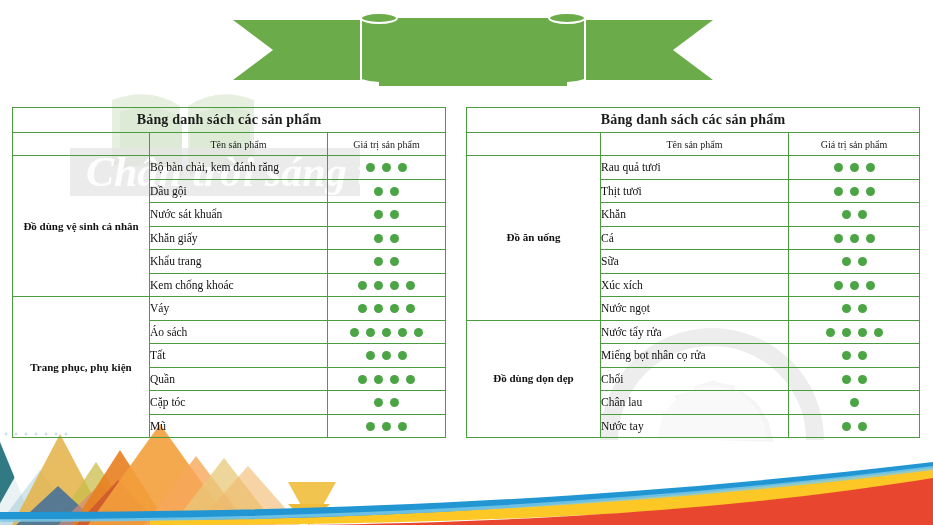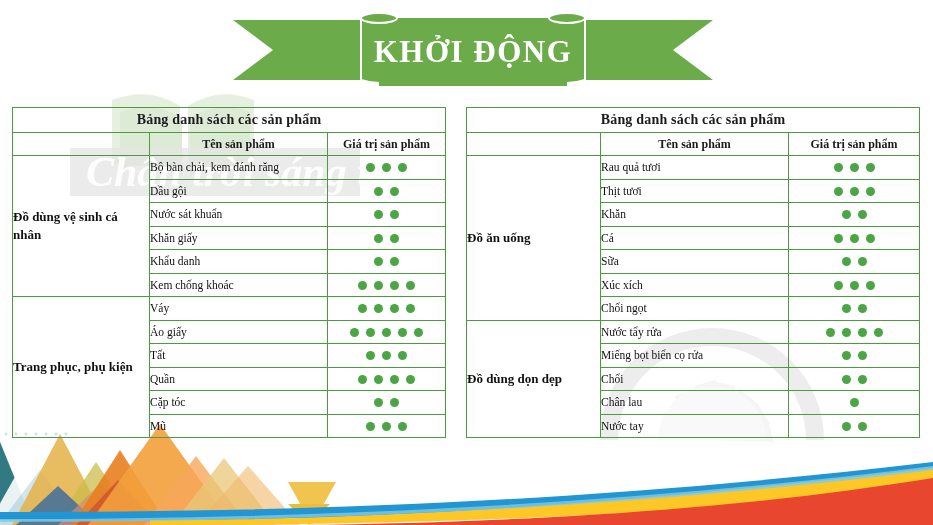--- a/index.html
+++ b/index.html
@@ -75,32 +75,32 @@
     text-align: center;
     font-weight: bold;
     font-size: 14px;
     color: #1b1b1b;
     height: 24px;
     letter-spacing: .2px;
   }
   .col-head {
     background: #a9cc92;
     text-align: center;
-    font-weight: bold;
-    font-size: 12px;
+    font-weight: normal;
+    font-size: 10px;
     color: #1b1b1b;
     height: 22px;
   }
   .cat-cell {
     font-weight: bold;
-    font-size: 13px;
+    font-size: 11px;
     color: #111;
     padding: 0 0 0 8px;
     line-height: 1.35;
-    text-align: left;
+    text-align: center;
     margin-left: 36px;
   }
   .name-cell {
     font-size: 11.5px;
     color: #111;
     padding: 0 0 0 8px;
     height: 22.5px;
     text-align: left;
     white-space: nowrap;
   }
@@ -178,21 +178,20 @@
 
     <path d="M128 10 q18 -6 36 0 v62 q-18 6 -36 0 z" fill="#6cab4a" stroke="#ffffff" stroke-width="2"></path>
 
     <path d="M316 10 q18 -6 36 0 v62 q-18 6 -36 0 z" fill="#6cab4a" stroke="#ffffff" stroke-width="2"></path>
 
     <rect x="146" y="10" width="188" height="68" fill="#6cab4a"></rect>
 
     <ellipse cx="146" cy="10" rx="18" ry="5" fill="#6cab4a" stroke="#ffffff" stroke-width="2"></ellipse>
     <ellipse cx="334" cy="10" rx="18" ry="5" fill="#6cab4a" stroke="#ffffff" stroke-width="2"></ellipse>
   </svg>
-  <div id="banner-title">KHỞI ĐỘNG</div>
 </div>
 
 <div class="tbl-wrap" id="table-left">
   <table class="product-table">
     <colgroup>
       <col style="width:137px">
       <col style="width:178px">
       <col style="width:118px">
     </colgroup>
     <tbody>
@@ -228,21 +227,21 @@
             </span></td>
         </tr>
         <tr>
           <td class="name-cell">Khăn giấy</td>
           <td class="dots-cell"><span class="dots">
               <span class="dot"></span>
               <span class="dot"></span>
             </span></td>
         </tr>
         <tr>
-          <td class="name-cell">Khẩu danh</td>
+          <td class="name-cell">Khẩu trang</td>
           <td class="dots-cell"><span class="dots">
               <span class="dot"></span>
               <span class="dot"></span>
             </span></td>
         </tr>
         <tr>
           <td class="name-cell">Kem chống khoác</td>
           <td class="dots-cell"><span class="dots">
               <span class="dot"></span>
               <span class="dot"></span>
@@ -254,21 +253,21 @@
           <td rowspan="6" class="cat-cell">Trang phục, phụ kiện</td>
           <td class="name-cell">Váy</td>
           <td class="dots-cell"><span class="dots">
               <span class="dot"></span>
               <span class="dot"></span>
               <span class="dot"></span>
               <span class="dot"></span>
             </span></td>
         </tr>
         <tr>
-          <td class="name-cell">Áo giấy</td>
+          <td class="name-cell">Áo sách</td>
           <td class="dots-cell"><span class="dots">
               <span class="dot"></span>
               <span class="dot"></span>
               <span class="dot"></span>
               <span class="dot"></span>
               <span class="dot"></span>
             </span></td>
         </tr>
         <tr>
           <td class="name-cell">Tất</td>
@@ -363,38 +362,38 @@
         </tr>
         <tr>
           <td class="name-cell">Xúc xích</td>
           <td class="dots-cell"><span class="dots">
               <span class="dot"></span>
               <span class="dot"></span>
               <span class="dot"></span>
             </span></td>
         </tr>
         <tr>
-          <td class="name-cell">Chổi ngọt</td>
+          <td class="name-cell">Nước ngọt</td>
           <td class="dots-cell"><span class="dots">
               <span class="dot"></span>
               <span class="dot"></span>
             </span></td>
         </tr>
         <tr>
           <td rowspan="5" class="cat-cell">Đồ dùng dọn dẹp</td>
           <td class="name-cell">Nước tẩy rửa</td>
           <td class="dots-cell"><span class="dots">
               <span class="dot"></span>
               <span class="dot"></span>
               <span class="dot"></span>
               <span class="dot"></span>
             </span></td>
         </tr>
         <tr>
-          <td class="name-cell">Miếng bọt biển cọ rửa</td>
+          <td class="name-cell">Miếng bọt nhân cọ rửa</td>
           <td class="dots-cell"><span class="dots">
               <span class="dot"></span>
               <span class="dot"></span>
             </span></td>
         </tr>
         <tr>
           <td class="name-cell">Chổi</td>
           <td class="dots-cell"><span class="dots">
               <span class="dot"></span>
               <span class="dot"></span>

